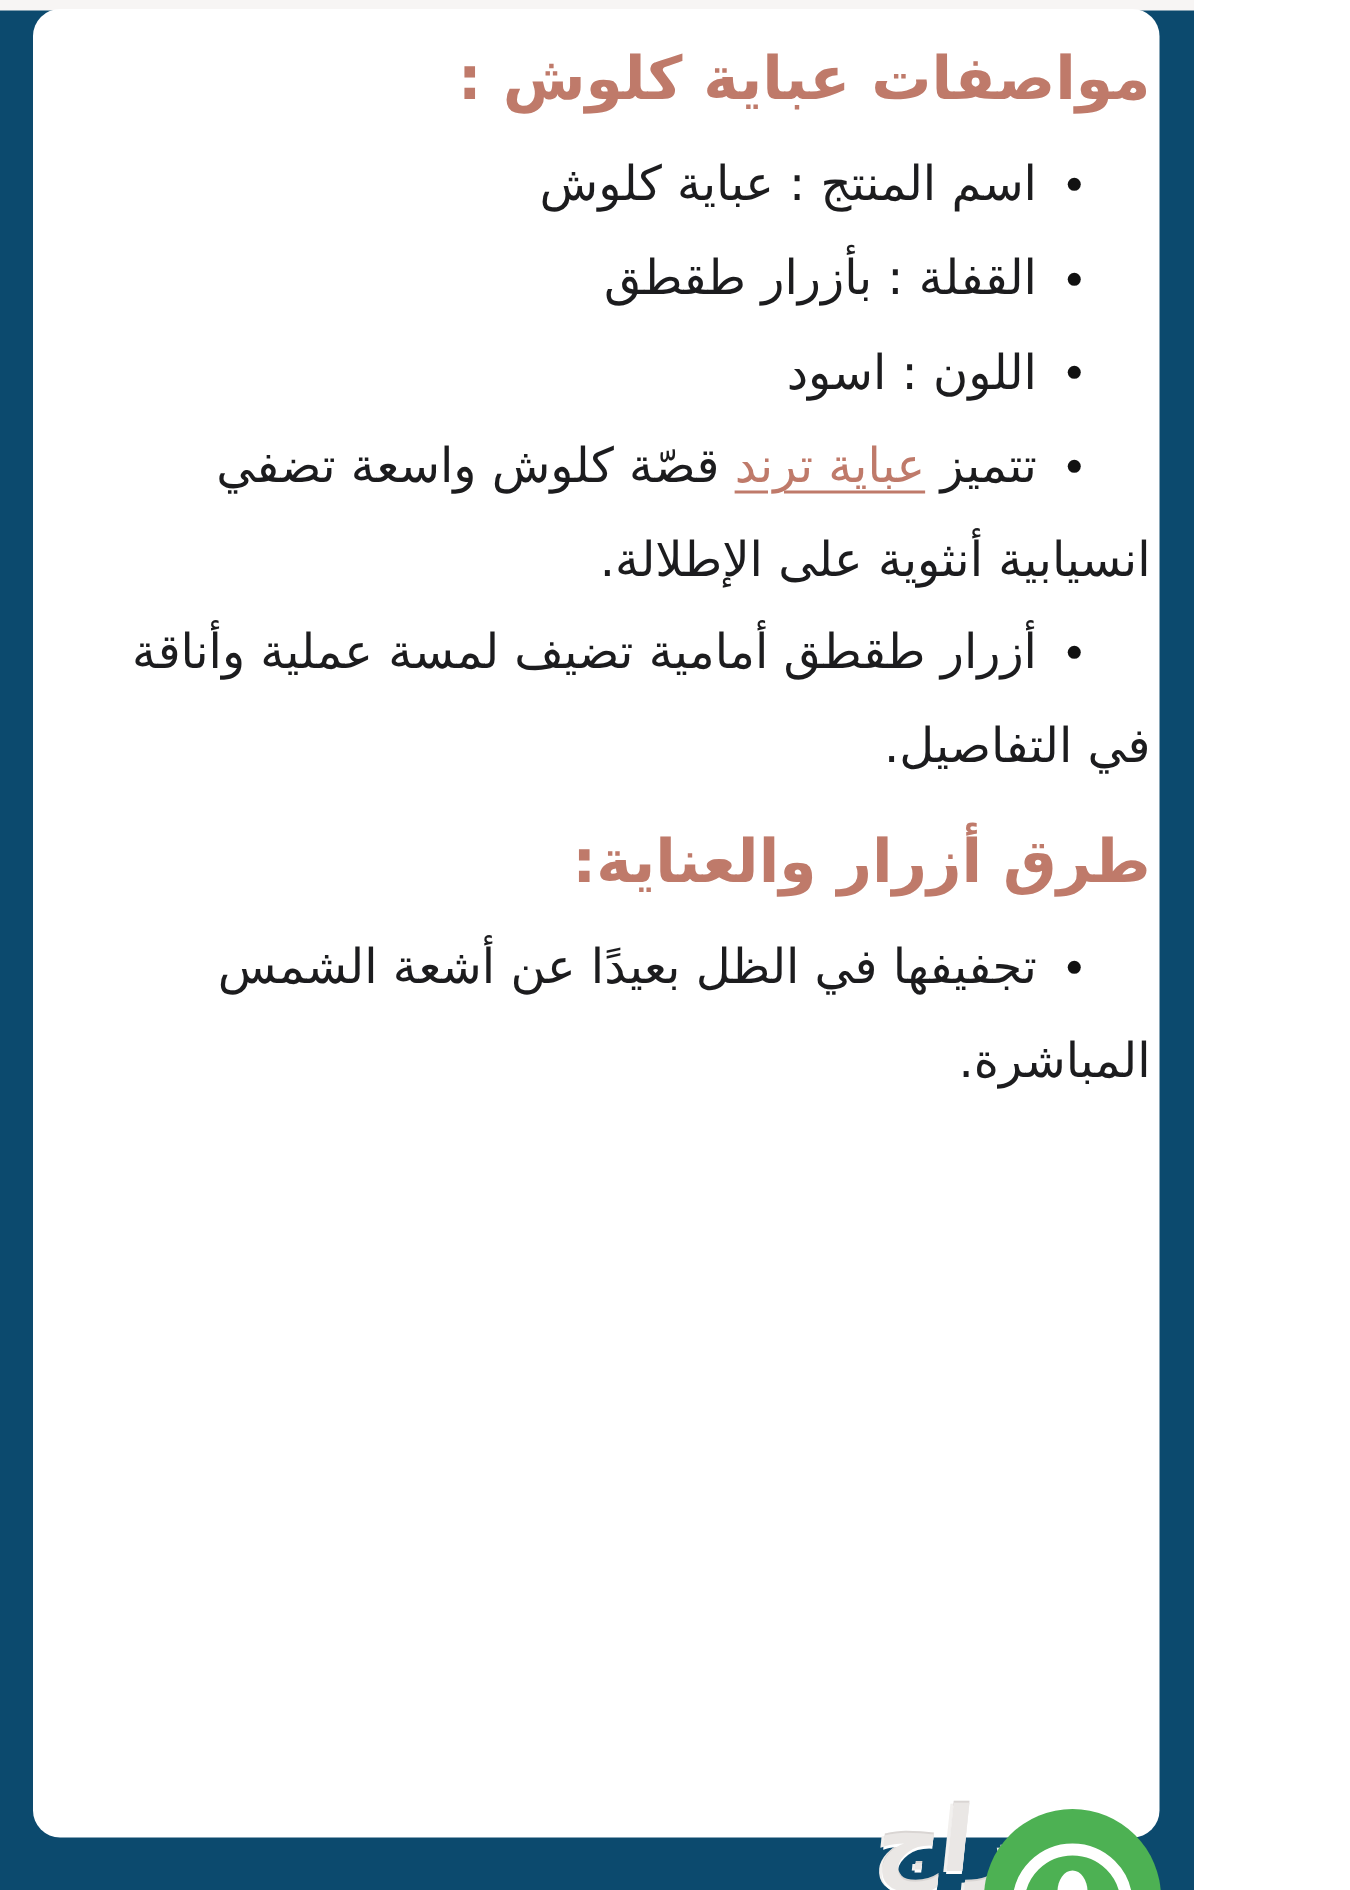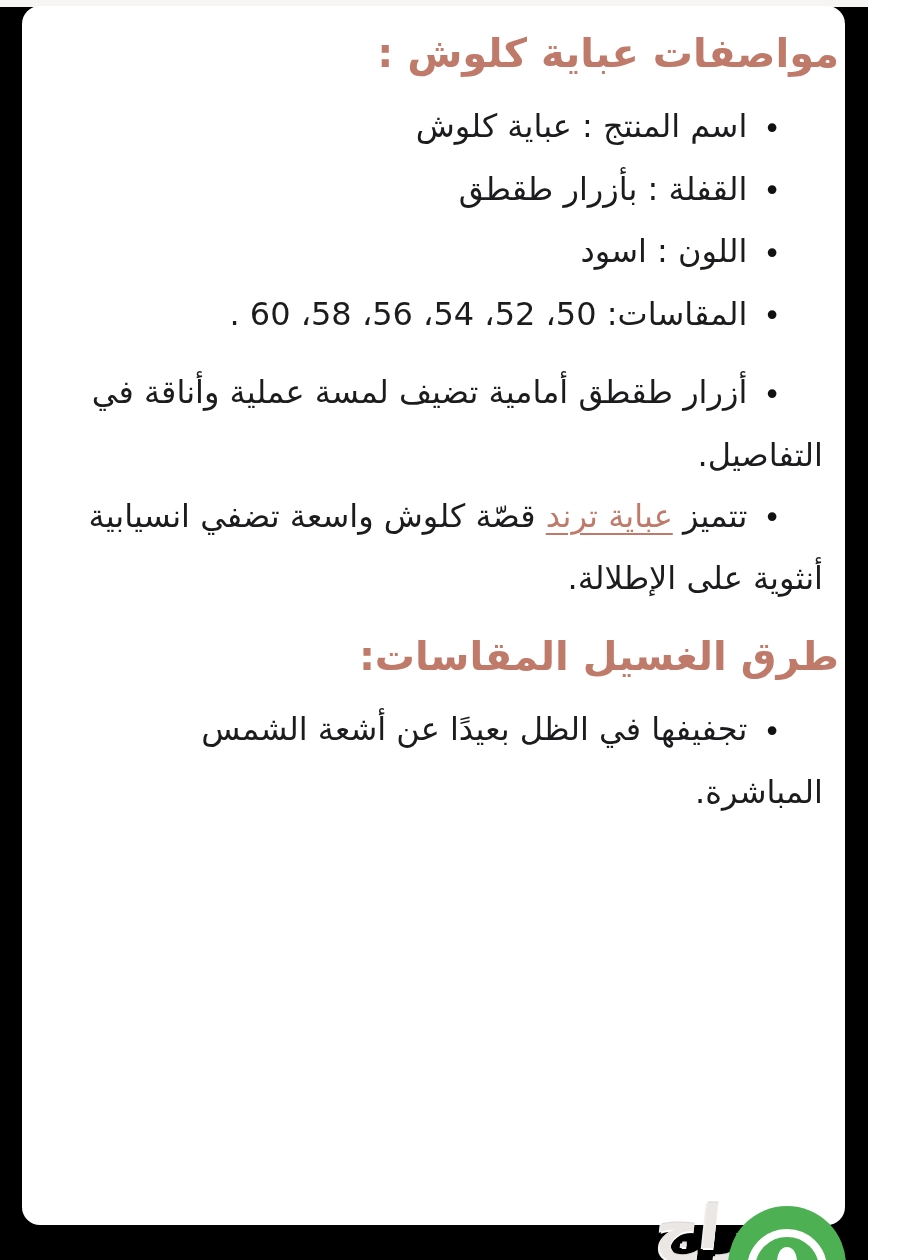--- a/index.html
+++ b/index.html
@@ -1,34 +1,34 @@
 <!DOCTYPE html>
 <html lang="ar"><head>
 <meta charset="utf-8">
 <style>
   html,body{margin:0;padding:0;}
   .page{
-    width:868px;height:1260px;position:relative;overflow:hidden;
-    background:#000000;
+    width:796px;height:1260px;position:relative;overflow:hidden;
+    background:#0c4a6e;
     font-family:"DejaVu Sans",sans-serif;
   }
   .top-strip{position:absolute;top:0;left:0;right:0;height:7px;background:#f7f5f4;}
   .card{
     position:absolute;left:22px;right:23px;top:6px;bottom:35px;
     background:#ffffff;border-radius:18px;z-index:0;
   }
   .content{
     position:absolute;top:0;left:30px;right:6px;bottom:0;
     direction:rtl;text-align:right;
   }
   .section-heading{
     color:#bf7a6a;font-size:40px;line-height:54px;font-weight:bold;
     margin:20px 0 12px 0;
   }
-  ul.bullet-list{list-style:none;margin:16px;padding:0;}
+  ul.bullet-list{list-style:none;margin:0;padding:0;}
   ul.bullet-list li{
     font-size:32px;line-height:61px;color:#1c1c1e;
     text-indent:42px; 
   }
   .bullet{
     display:inline-block;text-indent:0;margin-inline-end:16px;
     color:#111;font-size:30px;vertical-align:middle;
   }
   .inline-link{
     color:#bf7a6a;text-decoration:underline;
@@ -61,27 +61,26 @@
 <div class="page">
   <div class="top-strip"></div>
 
   <div class="card">
     <div class="content" id="sections">
         <h2 class="section-heading">مواصفات عباية كلوش :</h2>
         <ul class="bullet-list">
           <li><span class="bullet">•</span><span>اسم المنتج : عباية كلوش</span></li>
           <li><span class="bullet">•</span><span>القفلة : بأزرار طقطق</span></li>
           <li><span class="bullet">•</span><span>اللون : اسود</span></li>
-          <li><span class="bullet">•</span><span>المقاسات: 50، 52، 54، 56، 58، 60 .</span></li>
         </ul>
         <ul class="bullet-list">
+          <li><span class="bullet">•</span><span>تتميز </span><a class="inline-link" href="#">عباية ترند</a><span> قصّة كلوش واسعة تضفي انسيابية أنثوية على الإطلالة.</span></li>
           <li><span class="bullet">•</span><span>أزرار طقطق أمامية تضيف لمسة عملية وأناقة في التفاصيل.</span></li>
-          <li><span class="bullet">•</span><span>تتميز </span><a class="inline-link" href="#">عباية ترند</a><span> قصّة كلوش واسعة تضفي انسيابية أنثوية على الإطلالة.</span></li>
         </ul>
-        <h2 class="section-heading">طرق الغسيل المقاسات:</h2>
+        <h2 class="section-heading">طرق أزرار والعناية:</h2>
         <ul class="bullet-list">
           <li><span class="bullet">•</span><span>تجفيفها في الظل بعيدًا عن أشعة الشمس المباشرة.</span></li>
         </ul>
       </div>
   </div>
 
   <div class="watermark">حراج</div>
 
   <div class="logo">
     <div class="logo-ring"></div>

